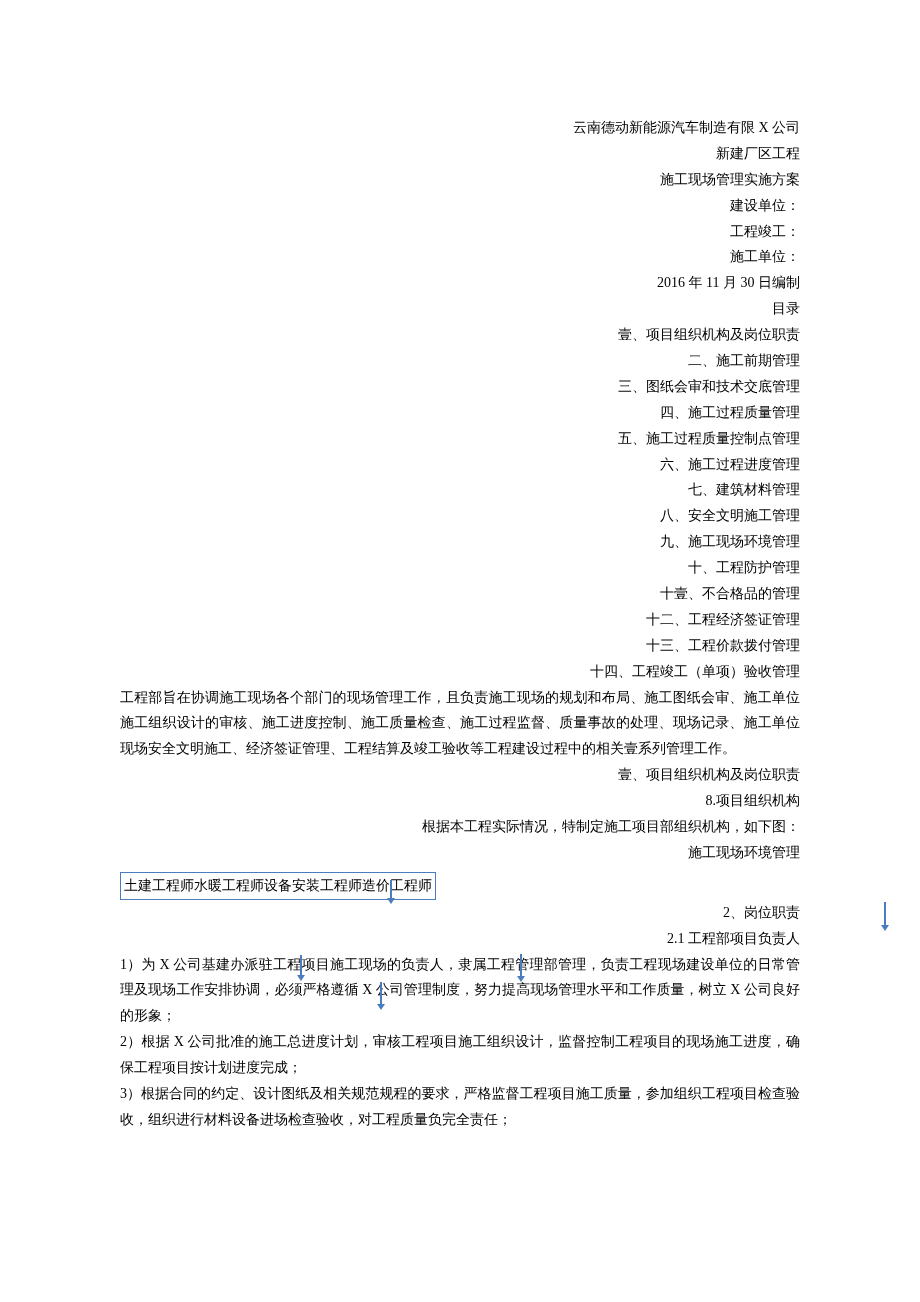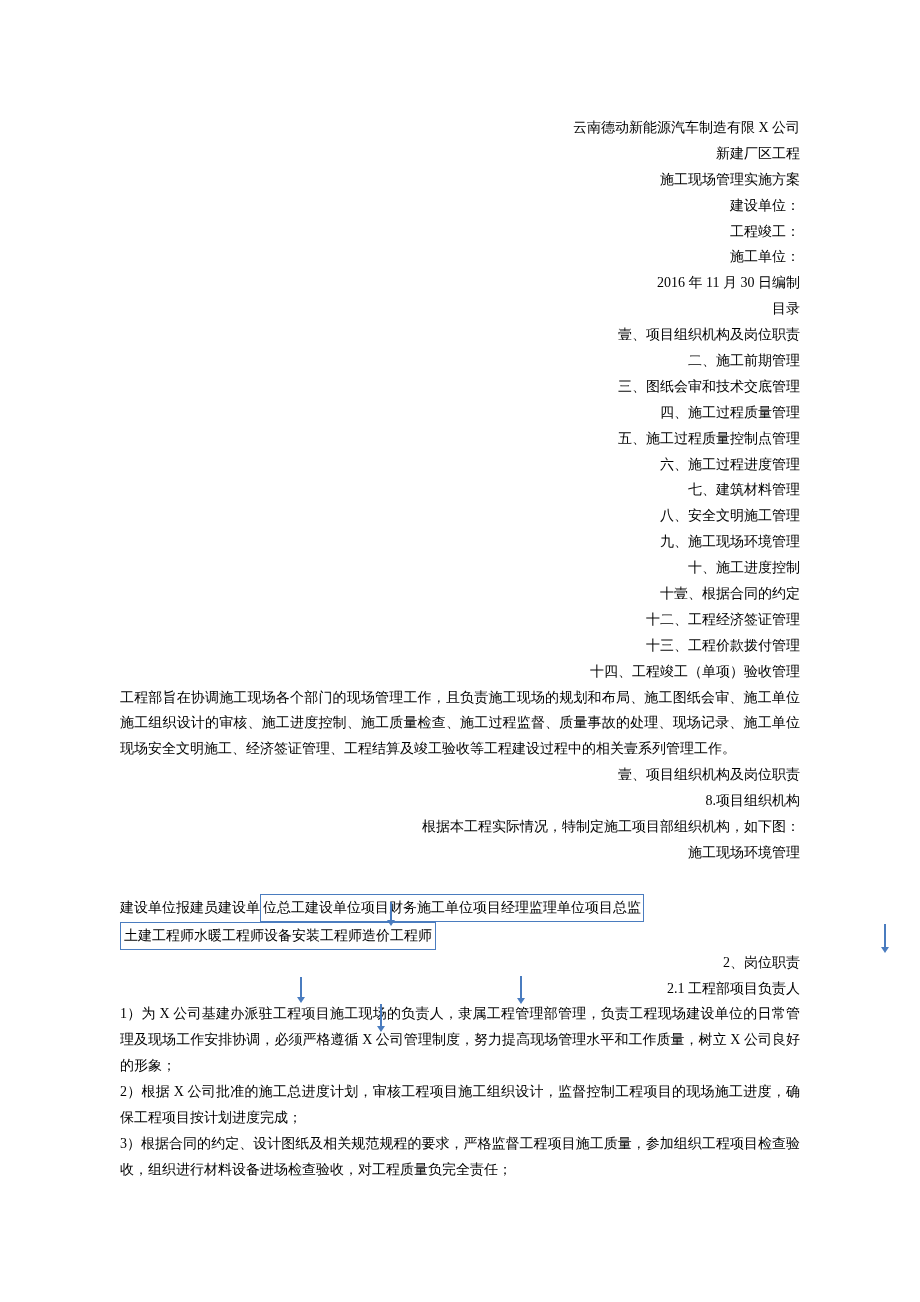--- a/index.html
+++ b/index.html
@@ -100,44 +100,40 @@
 <div class="line">目录</div>
 <div class="line">壹、项目组织机构及岗位职责</div>
 <div class="line">二、施工前期管理</div>
 <div class="line">三、图纸会审和技术交底管理</div>
 <div class="line">四、施工过程质量管理</div>
 <div class="line">五、施工过程质量控制点管理</div>
 <div class="line">六、施工过程进度管理</div>
 <div class="line">七、建筑材料管理</div>
 <div class="line">八、安全文明施工管理</div>
 <div class="line">九、施工现场环境管理</div>
-<div class="line">十、施工进度控制</div>
-<div class="line">十壹、根据合同的约定</div>
+<div class="line">十、工程防护管理</div>
+<div class="line">十壹、不合格品的管理</div>
 <div class="line">十二、工程经济签证管理</div>
 <div class="line">十三、工程价款拨付管理</div>
 <div class="line">十四、工程竣工（单项）验收管理</div>
 
 <div class="line" style="text-align: justify;">工程部旨在协调施工现场各个部门的现场管理工作，且负责施工现场的规划和布局、施工图纸会审、施工单位施工组织设计的审核、施工进度控制、施工质量检查、施工过程监督、质量事故的处理、现场记录、施工单位现场安全文明施工、经济签证管理、工程结算及竣工验收等工程建设过程中的相关壹系列管理工作。</div>
 
 <div class="line">壹、项目组织机构及岗位职责</div>
 <div class="line">8.项目组织机构</div>
 <div class="line">根据本工程实际情况，特制定施工项目部组织机构，如下图：</div>
 <div class="line">施工现场环境管理</div>
 
 <div class="diagram-section">
   <div class="arrow-down arrow1"></div>
   <div class="arrow-down arrow2"></div>
   <div class="arrow-down arrow3"></div>
   <div class="arrow-down arrow4"></div>
   <div class="arrow-down arrow5"></div>
 
-  <div class="row1">
-    <span class="row1-prefix">建设单位报建员建设单</span>
-      <span class="blue-box">位总工建设单位项目财务施工单位项目经理监理单位项目总监</span>
-  </div>
 
   <div class="row2-wrap">
     <span class="row2-box">土建工程师水暖工程师设备安装工程师造价工程师</span>
   </div>
 </div>
 
 <div class="line">2、岗位职责</div>
 <div class="line">2.1 工程部项目负责人</div>
 <div class="line" style="text-align: justify;">1）为 X 公司基建办派驻工程项目施工现场的负责人，隶属工程管理部管理，负责工程现场建设单位的日常管理及现场工作安排协调，必须严格遵循 X 公司管理制度，努力提高现场管理水平和工作质量，树立 X 公司良好的形象；</div>
 <div class="line" style="text-align: justify;">2）根据 X 公司批准的施工总进度计划，审核工程项目施工组织设计，监督控制工程项目的现场施工进度，确保工程项目按计划进度完成；</div>

